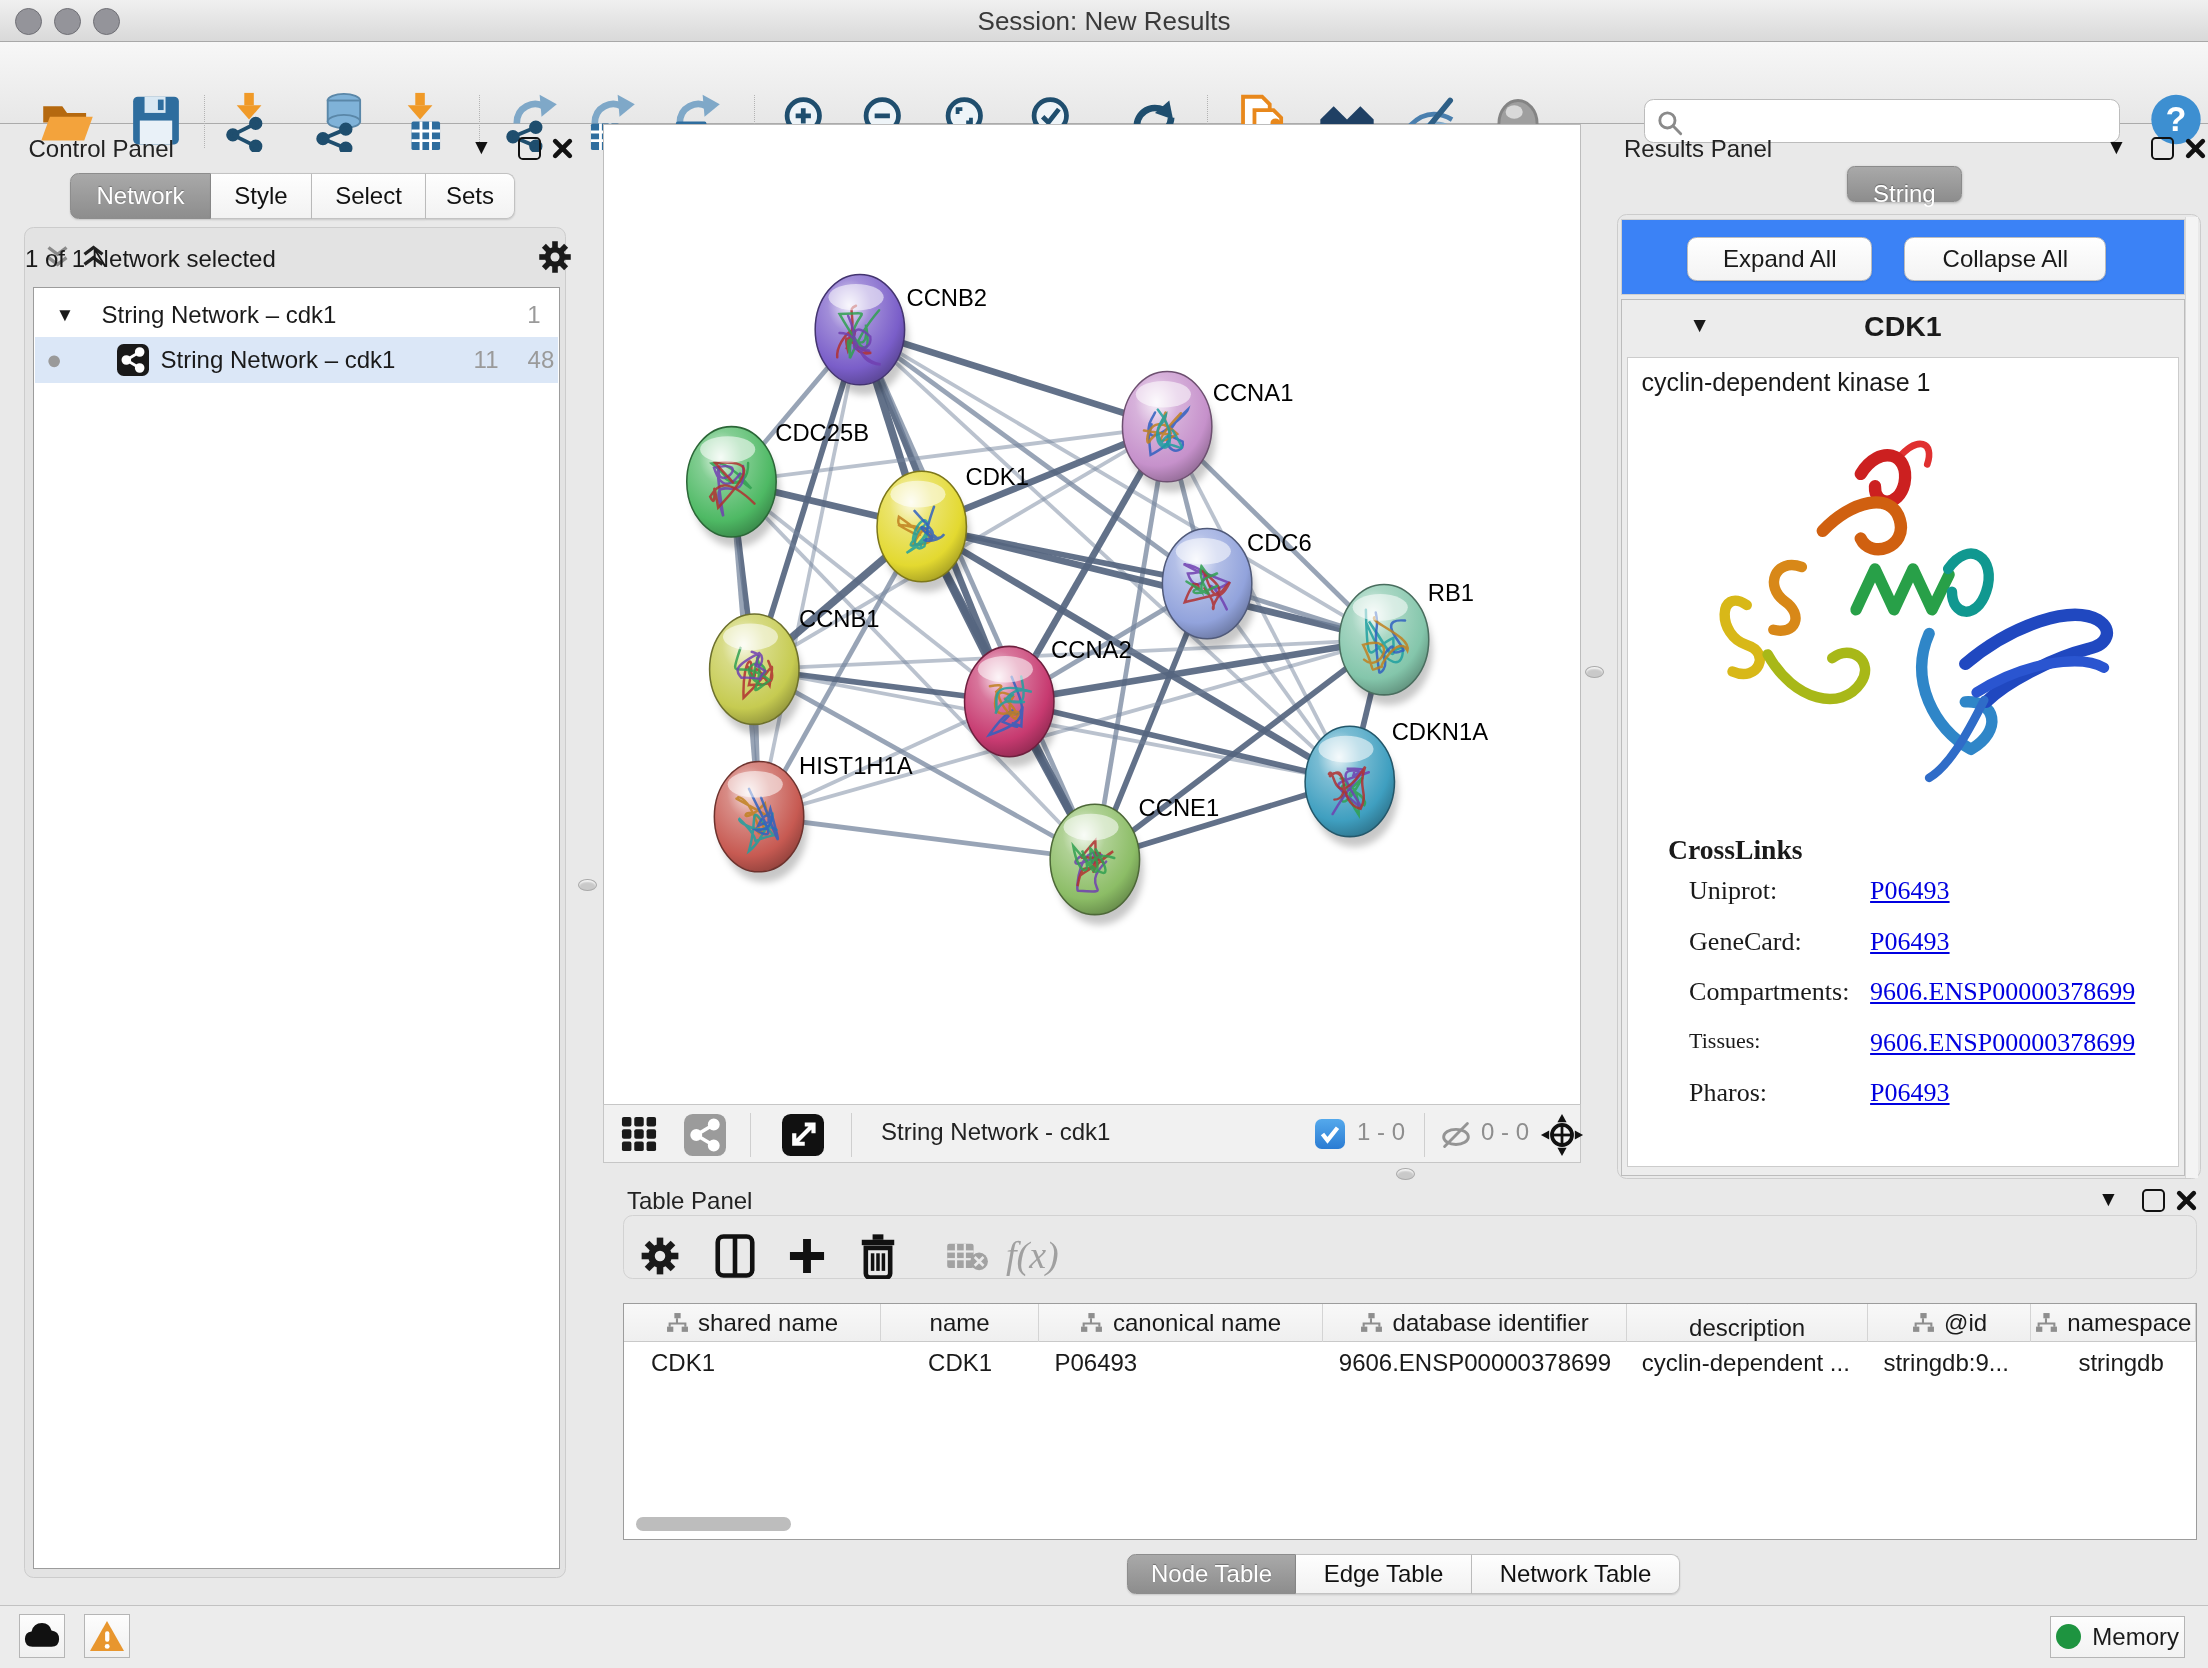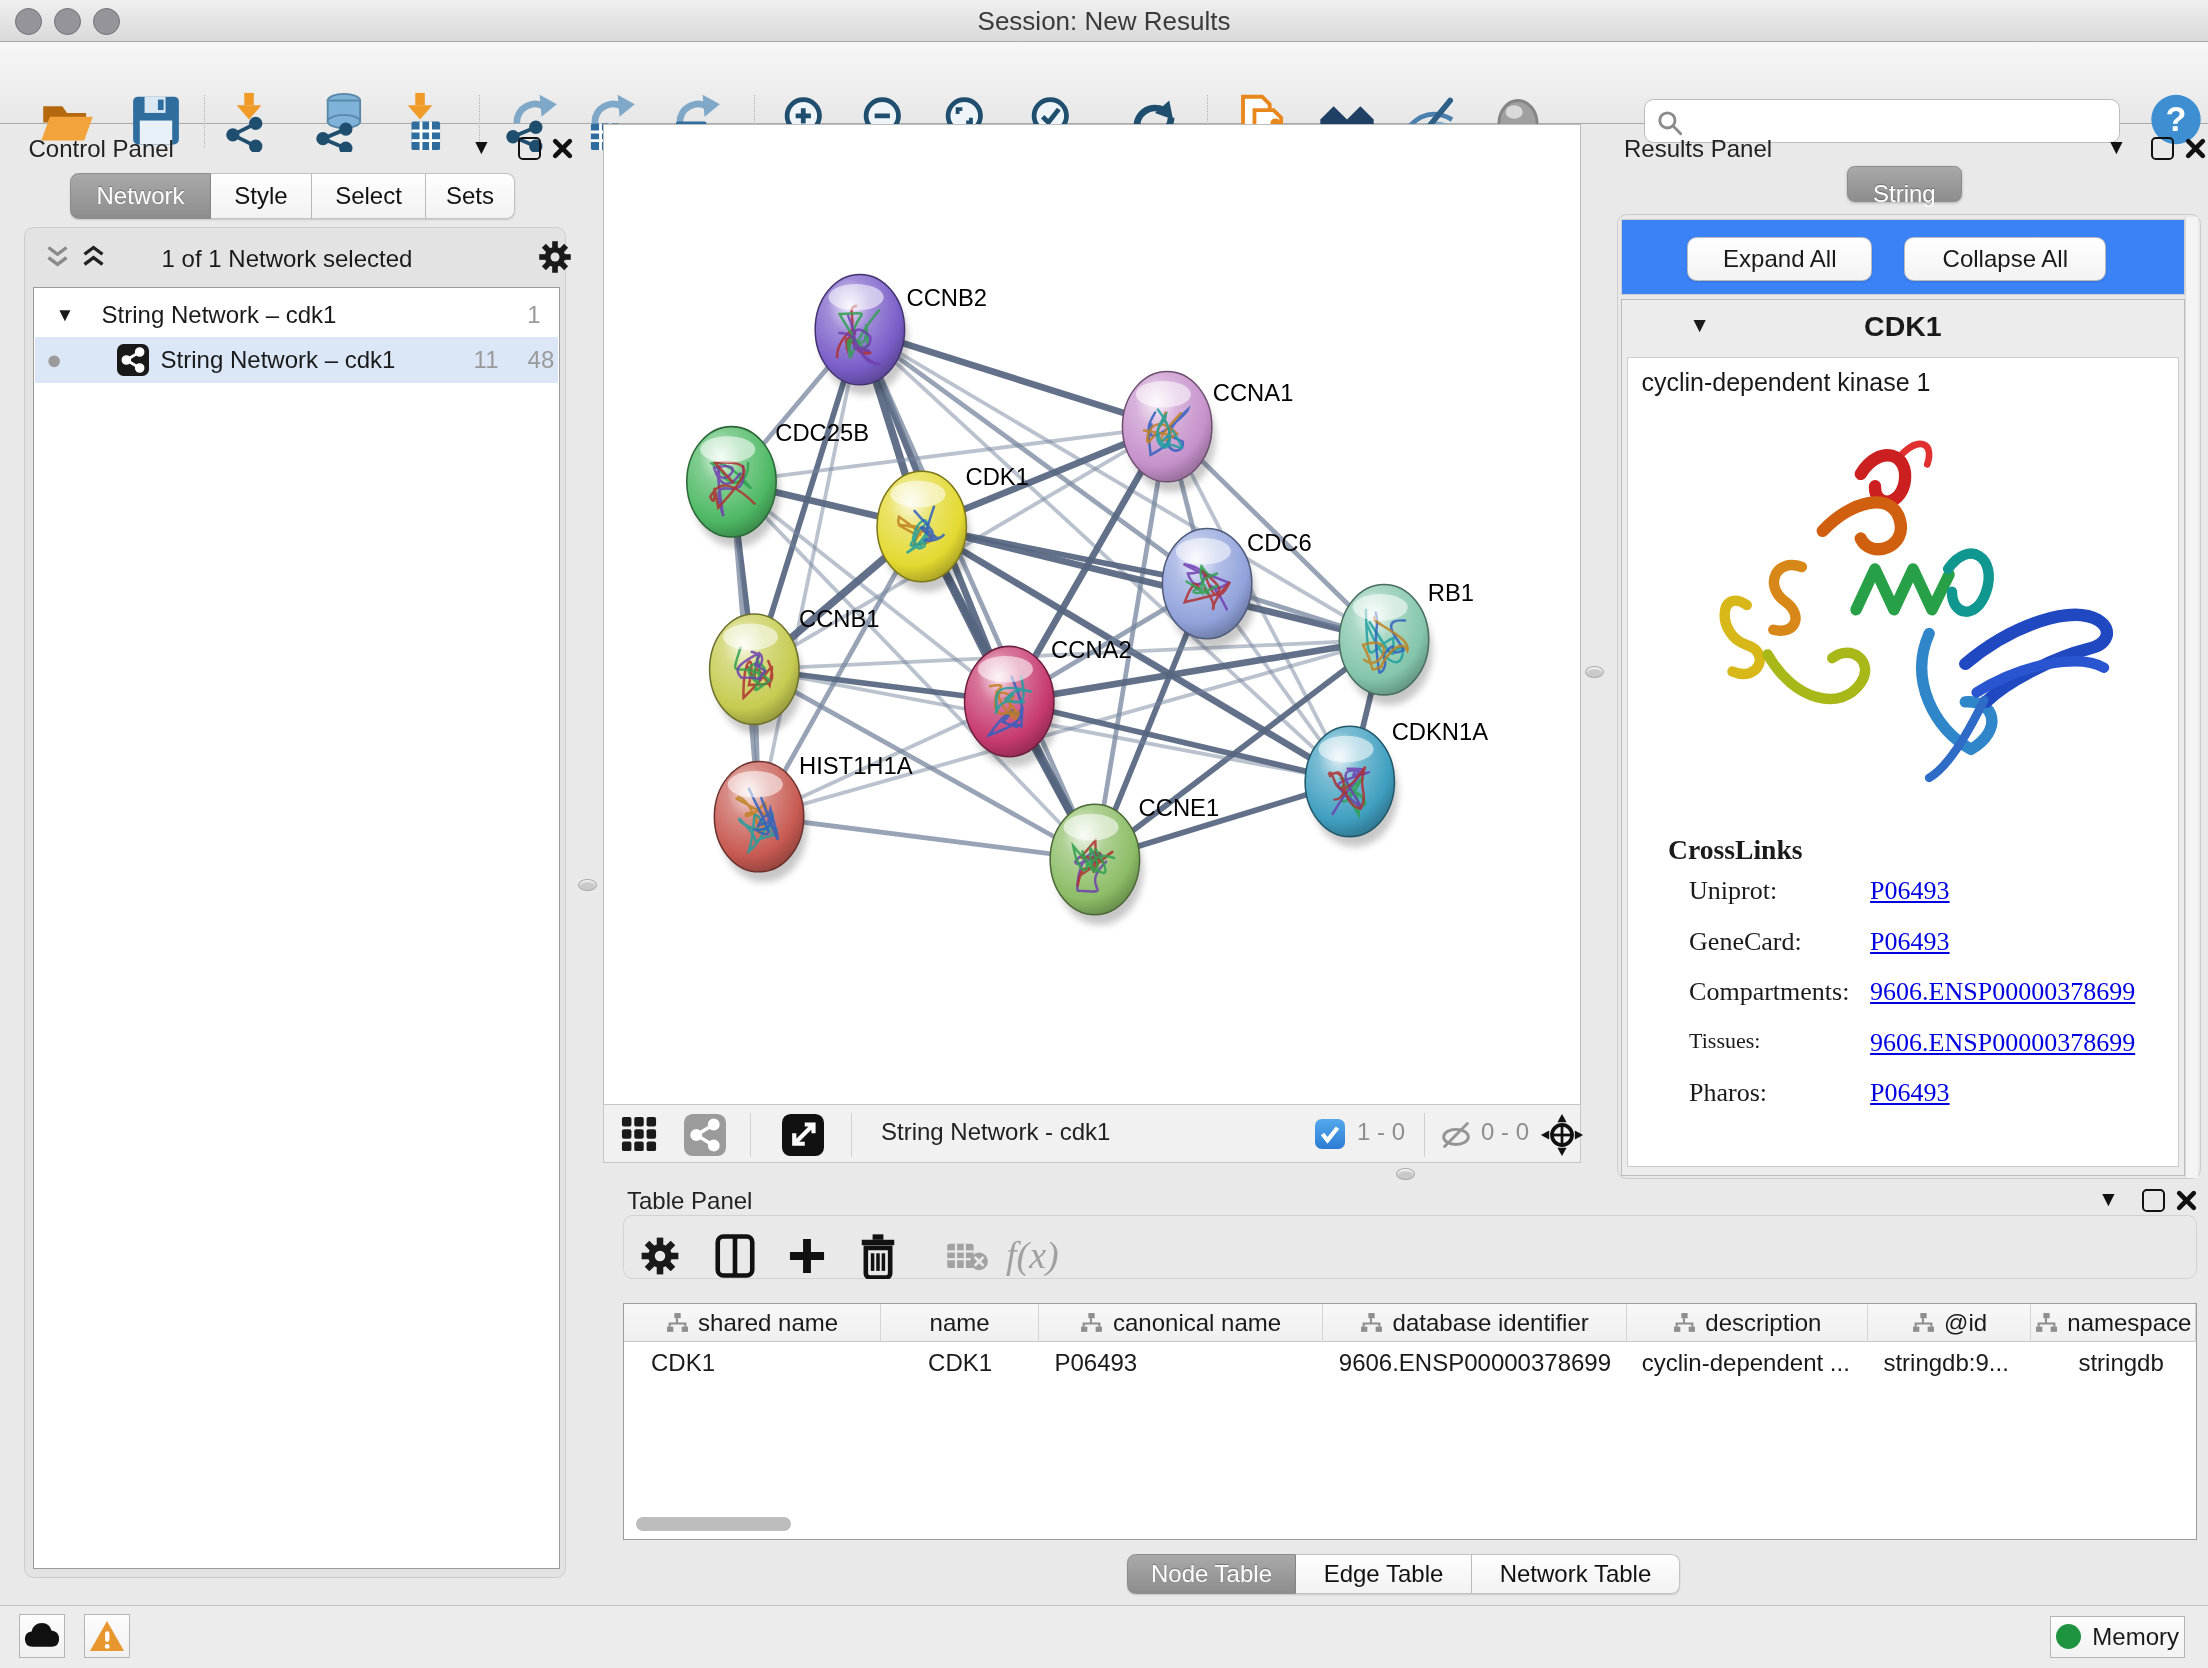--- a/index.html
+++ b/index.html
@@ -302,21 +302,21 @@
     <div class="tab" style="width:89px">Sets</div>
   </div>
 
   <div class="abs graybox" style="left:24px;top:103px;width:542px;height:1351px">
     <svg class="abs" style="left:19px;top:15px" width="27" height="27" viewBox="0 0 24 24">
         <path d="M4 4 L12 10 L20 4 M4 13 L12 19 L20 13" stroke="#8a8a8a" stroke-width="3" fill="none"></path>
       </svg>
     <svg class="abs" style="left:55px;top:15px" width="27" height="27" viewBox="0 0 24 24">
         <path d="M4 10 L12 4 L20 10 M4 19 L12 13 L20 19" stroke="#222" stroke-width="3" fill="none"></path>
       </svg>
-    <div class="abs" style="left:0;right:16px;top:17px;text-align:center;font-size:24px">1 of 1 Network selected</div>
+    <div class="abs" style="left:0;right:16px;top:17px;text-align:left;font-size:24px">1 of 1 Network selected</div>
     <svg class="abs" style="left:512px;top:11.4px" width="36" height="36" viewBox="0 0 32 32">
         <g fill="#1a1a1a">
           <g>
             <rect x="13.5" y="2" width="5" height="8"></rect>
             <rect x="13.5" y="22" width="5" height="8"></rect>
             <rect x="2" y="13.5" width="8" height="5"></rect>
             <rect x="22" y="13.5" width="8" height="5"></rect>
             <rect x="13.5" y="2" width="5" height="8" transform="rotate(45 16 16)"></rect>
             <rect x="13.5" y="22" width="5" height="8" transform="rotate(45 16 16)"></rect>
             <rect x="2" y="13.5" width="8" height="5" transform="rotate(45 16 16)"></rect>
@@ -768,21 +768,21 @@
           <svg width="23" height="23" viewBox="0 0 22 22">
             <g fill="#8e8e8e">
               <rect x="8" y="1" width="6" height="5"></rect>
               <rect x="1" y="14" width="6" height="5"></rect>
               <rect x="15" y="14" width="6" height="5"></rect>
               <path d="M10.5 6 v3 M3.5 14 v-3 h15 v3 M10.5 9 v2" stroke="#8e8e8e" stroke-width="2" fill="none"></path>
             </g>
           </svg>
           <span>database identifier</span>
         </div>
-        <div class="hc" style="width: 242px;">
+        <div class="hc" style="width: 242px; flex-direction: column;">
           <svg width="23" height="23" viewBox="0 0 22 22">
             <g fill="#8e8e8e">
               <rect x="8" y="1" width="6" height="5"></rect>
               <rect x="1" y="14" width="6" height="5"></rect>
               <rect x="15" y="14" width="6" height="5"></rect>
               <path d="M10.5 6 v3 M3.5 14 v-3 h15 v3 M10.5 9 v2" stroke="#8e8e8e" stroke-width="2" fill="none"></path>
             </g>
           </svg>
           <span>description</span>
         </div>

